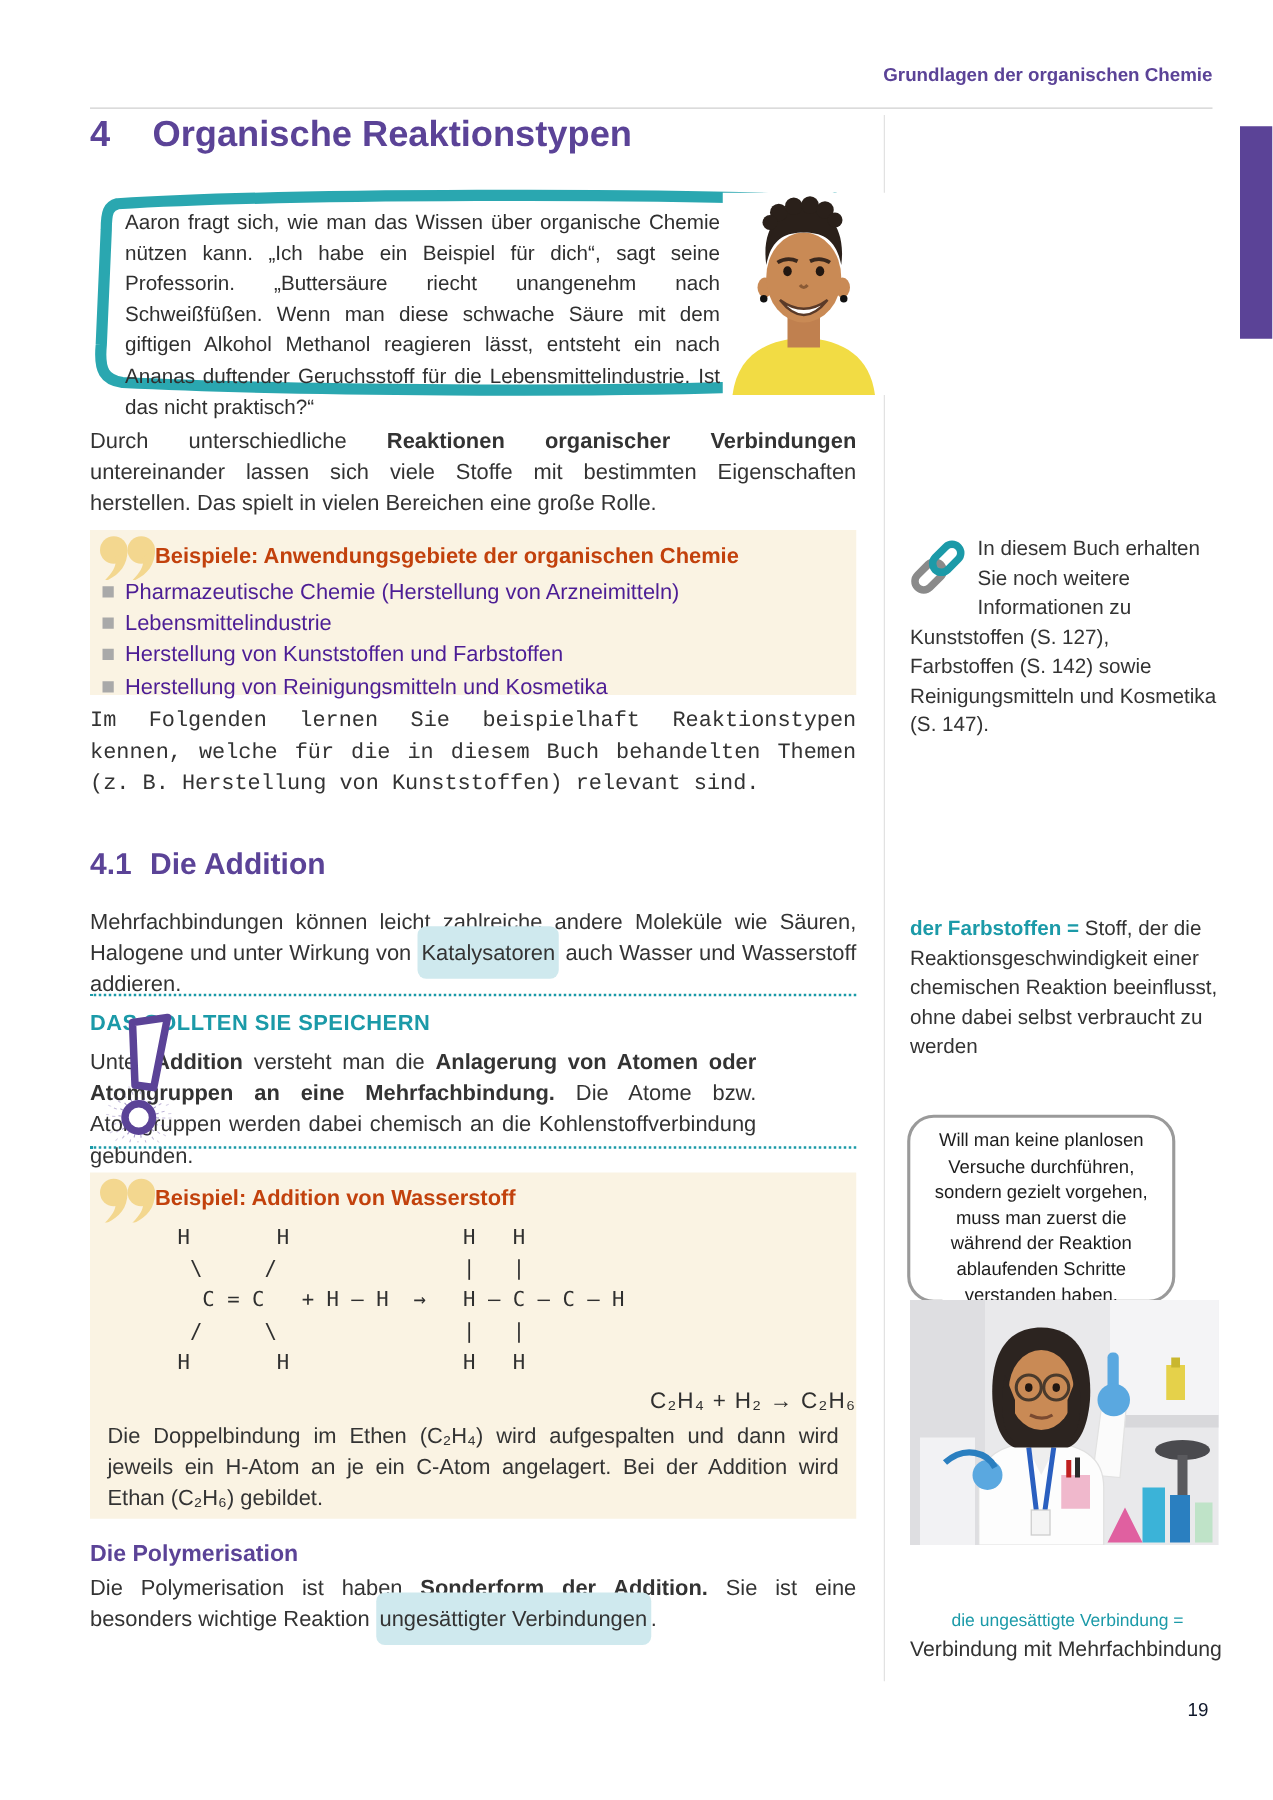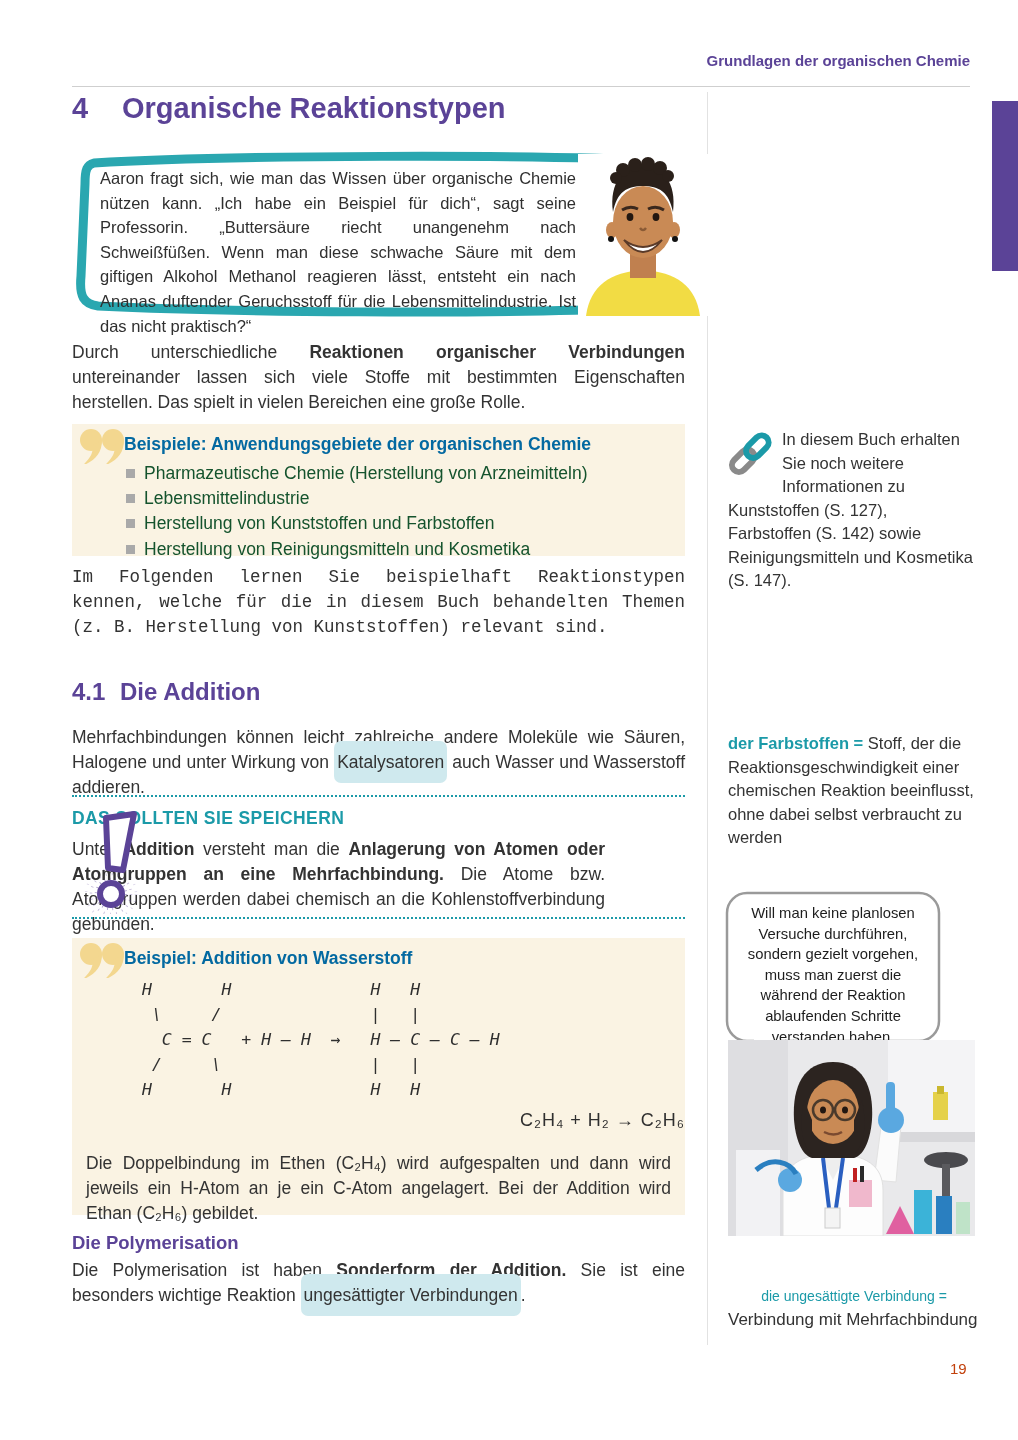--- a/index.html
+++ b/index.html
@@ -5,21 +5,21 @@
   html,body{margin:0;padding:0;}
   body{
     width:1018px;height:1440px;position:relative;background:#ffffff;
     font-family:"Liberation Sans", sans-serif;color:#333;overflow:hidden;
   }
   .abs{position:absolute;}
   
   .breadcrumb{top:52px;right:48px;font-size:15px;font-weight:bold;color:var(--purple);}
   .header-rule{top:86px;left:72px;width:898px;height:1px;background:#cfcfcf;}
   .chapter-tab{top:101px;right:0;width:26px;height:170px;background:var(--purple);}
-  .page-num{left:950px;top:1360px;font-size:15px;color:#c2410c;}
+  .page-num{left:950px;top:1360px;font-size:15px;color:#0f172a;}
   .col-divider{left:707px;top:92px;width:1px;height:1253px;background:#e2e2e2;}
 
   
   .chapter-heading{top:92px;left:72px;display:flex;color:var(--purple);
     font-size:29px;font-weight:bold;}
   .chapter-heading .num{width:50px;}
 
   
   .speech-box{top:150px;left:72px;width:612px;height:170px;}
   .speech-box svg.frame{position:absolute;left:0;top:0;}
@@ -35,29 +35,29 @@
   .p4{top:1258px;left:72px;}
   .b{font-weight:bold;}
   .hl{background:var(--highlight);border-radius:7px;padding:11px 3px;}
   .tb{color:var(--teal);font-weight:bold;}
 
   
   .cream-box{left:72px;width:613px;background:var(--cream);}
   .box1{top:424px;height:132px;}
   .box2{top:938px;height:277px;}
   .quote-icon{position:absolute;left:8px;top:4px;}
-  .box-title{padding:10px 10px 0 52px;font-size:17.5px;font-weight:bold;color:#0369a1;}
+  .box-title{padding:10px 10px 0 52px;font-size:17.5px;font-weight:bold;color:#c2410c;}
   .box-items{margin-top:6px;}
-  .box-item{position:relative;padding:0 10px 1px 28px;font-size:17.5px;line-height:24.2px;color:#14532d;margin-left:44px;}
+  .box-item{position:relative;padding:0 10px 1px 28px;font-size:17.5px;line-height:24.2px;color:#4c1d95;}
   .bullet{position:absolute;left:10px;top:8px;width:9px;height:9px;background:#a9a9a9;}
 
   .structure{margin:8px 0 0 70px;font-family:"DejaVu Sans Mono", monospace;
-    font-size:16.5px;line-height:25px;color:#2f2f2f;white-space:pre;font-style:italic;}
+    font-size:16.5px;line-height:25px;color:#2f2f2f;white-space:pre;}
   .equation{margin-top:8px;text-align:right;font-size:18px;color:#2f2f2f;letter-spacing:1px;}
-  .box-para{margin:20px 14px 0 14px;font-size:17.5px;line-height:25px;text-align:justify;color:#333;}
+  .box-para{margin:5px 14px 0 14px;font-size:17.5px;line-height:25px;text-align:justify;color:#333;}
 
   
   .h41{top:678px;left:72px;display:flex;color:var(--purple);font-size:24px;font-weight:bold;}
   .h41 .num{width:48px;}
 
   
   .dotted{left:72px;width:613px;height:0;border-top:2px dotted var(--teal);}
   .d1{top:795px;} .d2{top:917px;}
 
   

